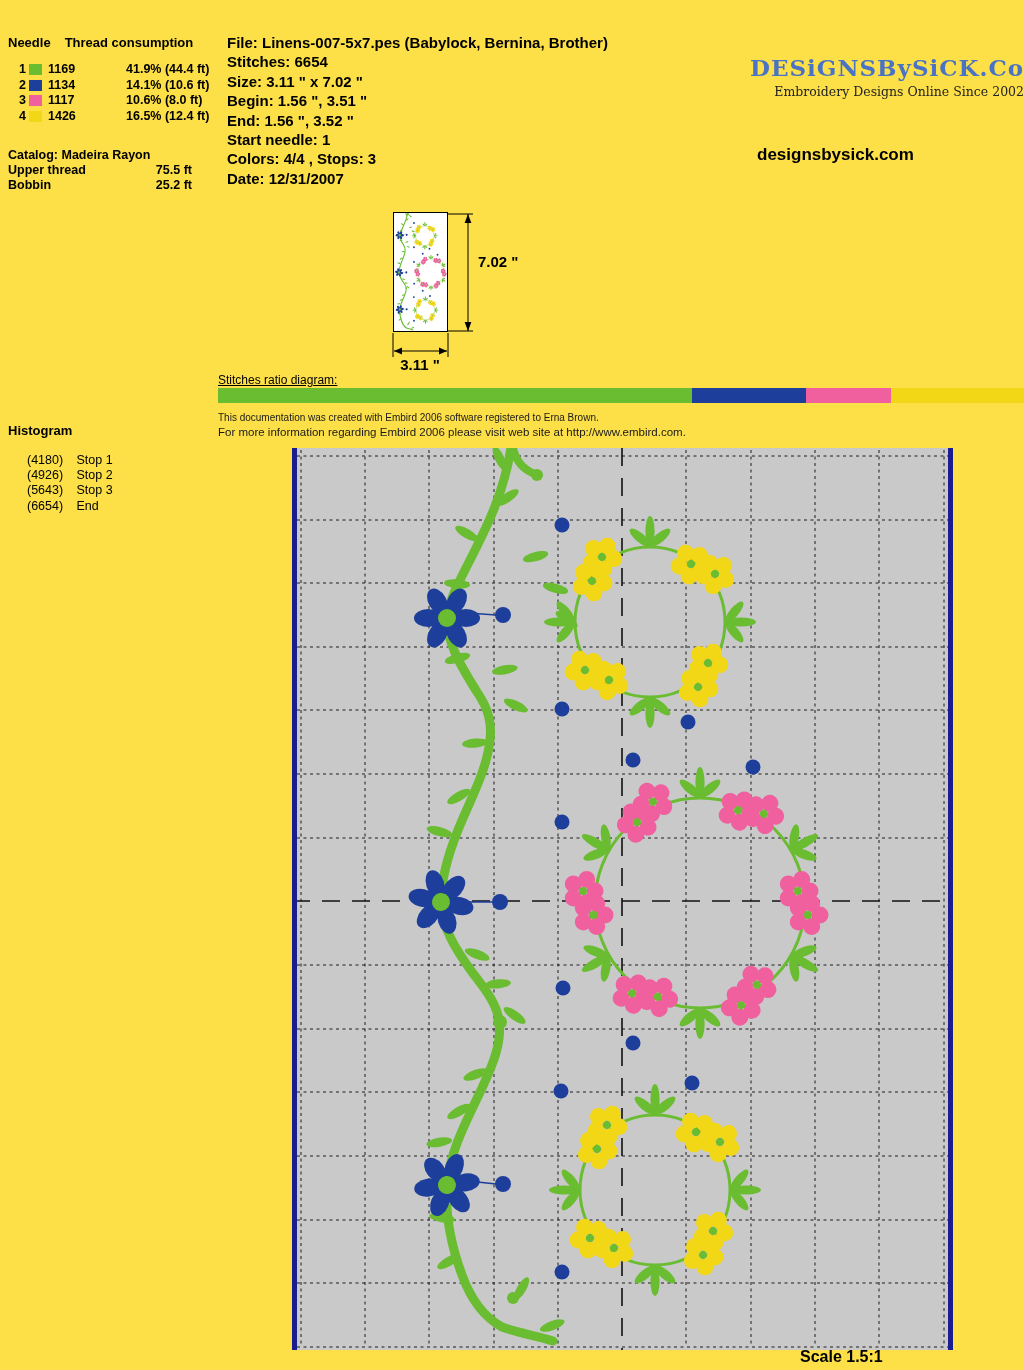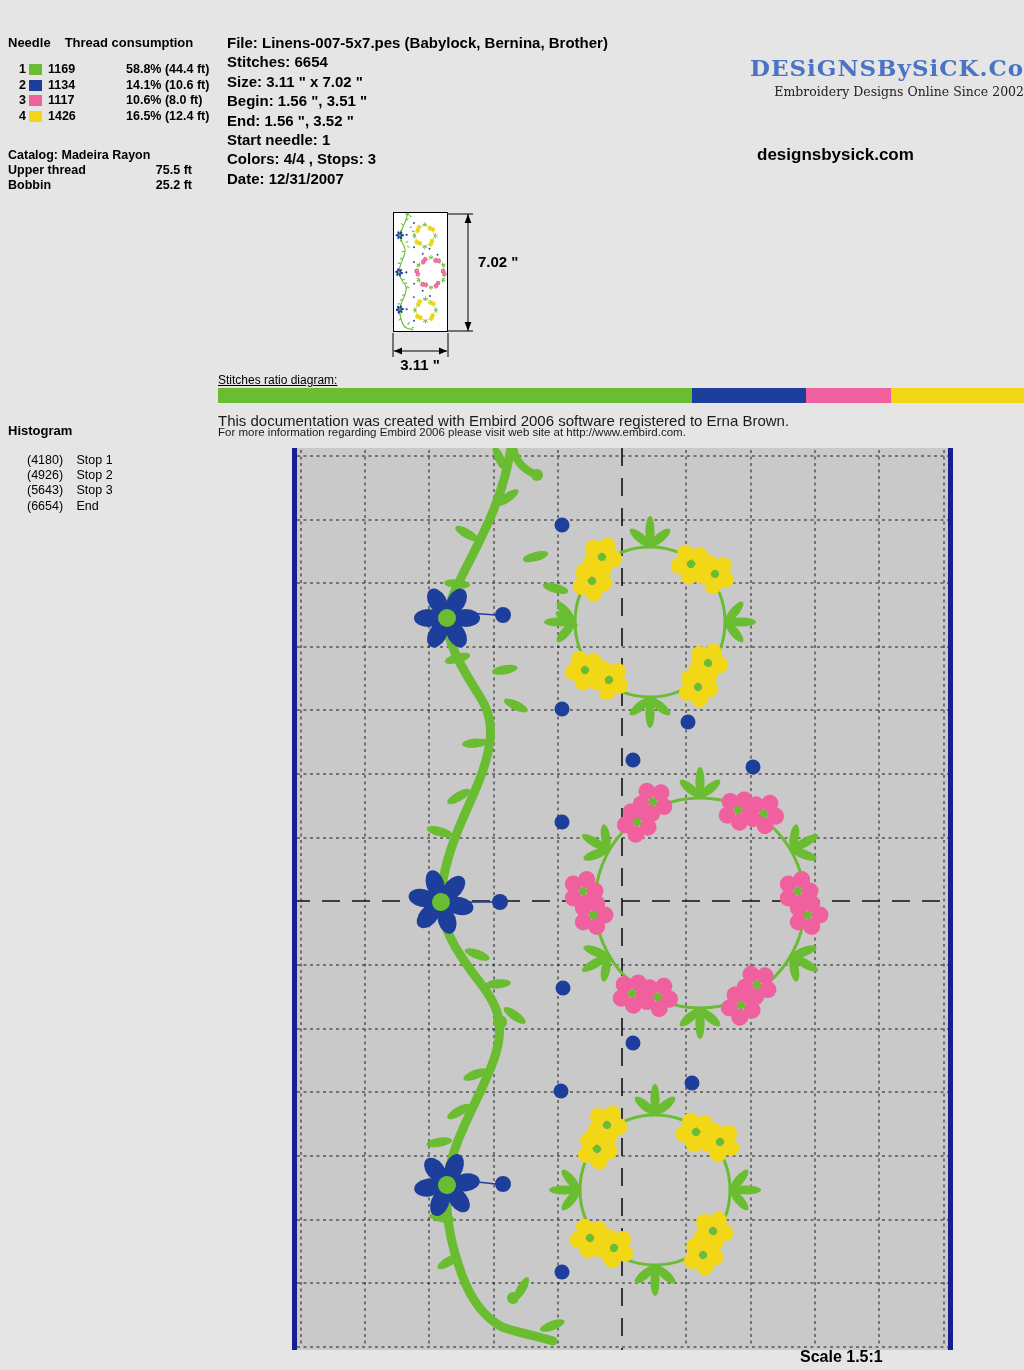--- a/index.html
+++ b/index.html
@@ -1,16 +1,16 @@
 <!DOCTYPE html>
 <html><head>
 <meta charset="utf-8">
 <style>
   html,body{margin:0;padding:0;background:#fff;}
-  .page{position:relative;width:1024px;height:1370px;background:#e5e5e5;
+  .page{position:relative;width:1024px;height:1370px;background:#fde047;
         font-family:"Liberation Sans", sans-serif;color:#000;overflow:hidden;}
   .abs{position:absolute;}
 
   
   .needle-header{left:8px;top:35px;font-size:13px;font-weight:bold;}
   .needle-header .c2{margin-left:14px;}
   .needle-rows{left:8px;top:62px;font-size:12.5px;font-weight:bold;}
   .nrow{height:15.5px;line-height:15.5px;display:flex;align-items:center;}
   .nrow .idx{display:inline-block;width:18px;text-align:right;}
   .nrow .sw{display:inline-block;width:13px;height:11px;margin:0 6px 0 3px;}
@@ -28,21 +28,21 @@
         font-family:"DejaVu Serif", serif;font-weight:bold;font-size:23px;
         color:#4a72c5;letter-spacing:1px;}
   .tagline{left:750px;top:84px;width:274px;text-align:right;
         font-family:"DejaVu Serif", serif;font-size:12.5px;color:#222;}
   .site{left:757px;top:145px;font-size:17px;font-weight:bold;}
 
   
   .ratio-label{left:218px;top:373px;font-size:12px;text-decoration:underline;}
   .ratio-bar{left:218px;top:388px;width:806px;height:15px;display:flex;}
   .ratio-bar .seg{height:100%;flex-basis:0;}
-  .note1{left:218px;top:412px;font-size:15px;color:#1a1a1a;}
+  .note1{left:218px;top:412px;font-size:10px;color:#1a1a1a;}
   .note2{left:218px;top:426px;font-size:11.5px;color:#1a1a1a;}
 
   
   .hist-title{left:8px;top:423px;font-size:13px;font-weight:bold;}
   .hist-list{left:27px;top:453px;font-size:12.5px;font-weight:normal;}
   .hrow{height:15.2px;line-height:15.2px;}
   .hrow .cnt{display:inline-block;width:46px;}
 
   
   .thumb-box{left:393px;top:212px;width:55px;height:120px;border:1px solid #000;
@@ -205,21 +205,21 @@
   </svg>
 
   <div class="abs needle-header">
     <span>Needle</span><span class="c2">Thread consumption</span>
   </div>
   <div class="abs needle-rows">
     <div class="nrow">
       <span class="idx">1</span>
       <span class="sw" style="background: rgb(106, 188, 49);"></span>
       <span class="code">1169</span>
-      <span class="usage">58.8% (44.4 ft)</span>
+      <span class="usage">41.9% (44.4 ft)</span>
     </div>
     <div class="nrow">
       <span class="idx">2</span>
       <span class="sw" style="background: rgb(29, 63, 155);"></span>
       <span class="code">1134</span>
       <span class="usage">14.1% (10.6 ft)</span>
     </div>
     <div class="nrow">
       <span class="idx">3</span>
       <span class="sw" style="background: rgb(240, 96, 158);"></span>

